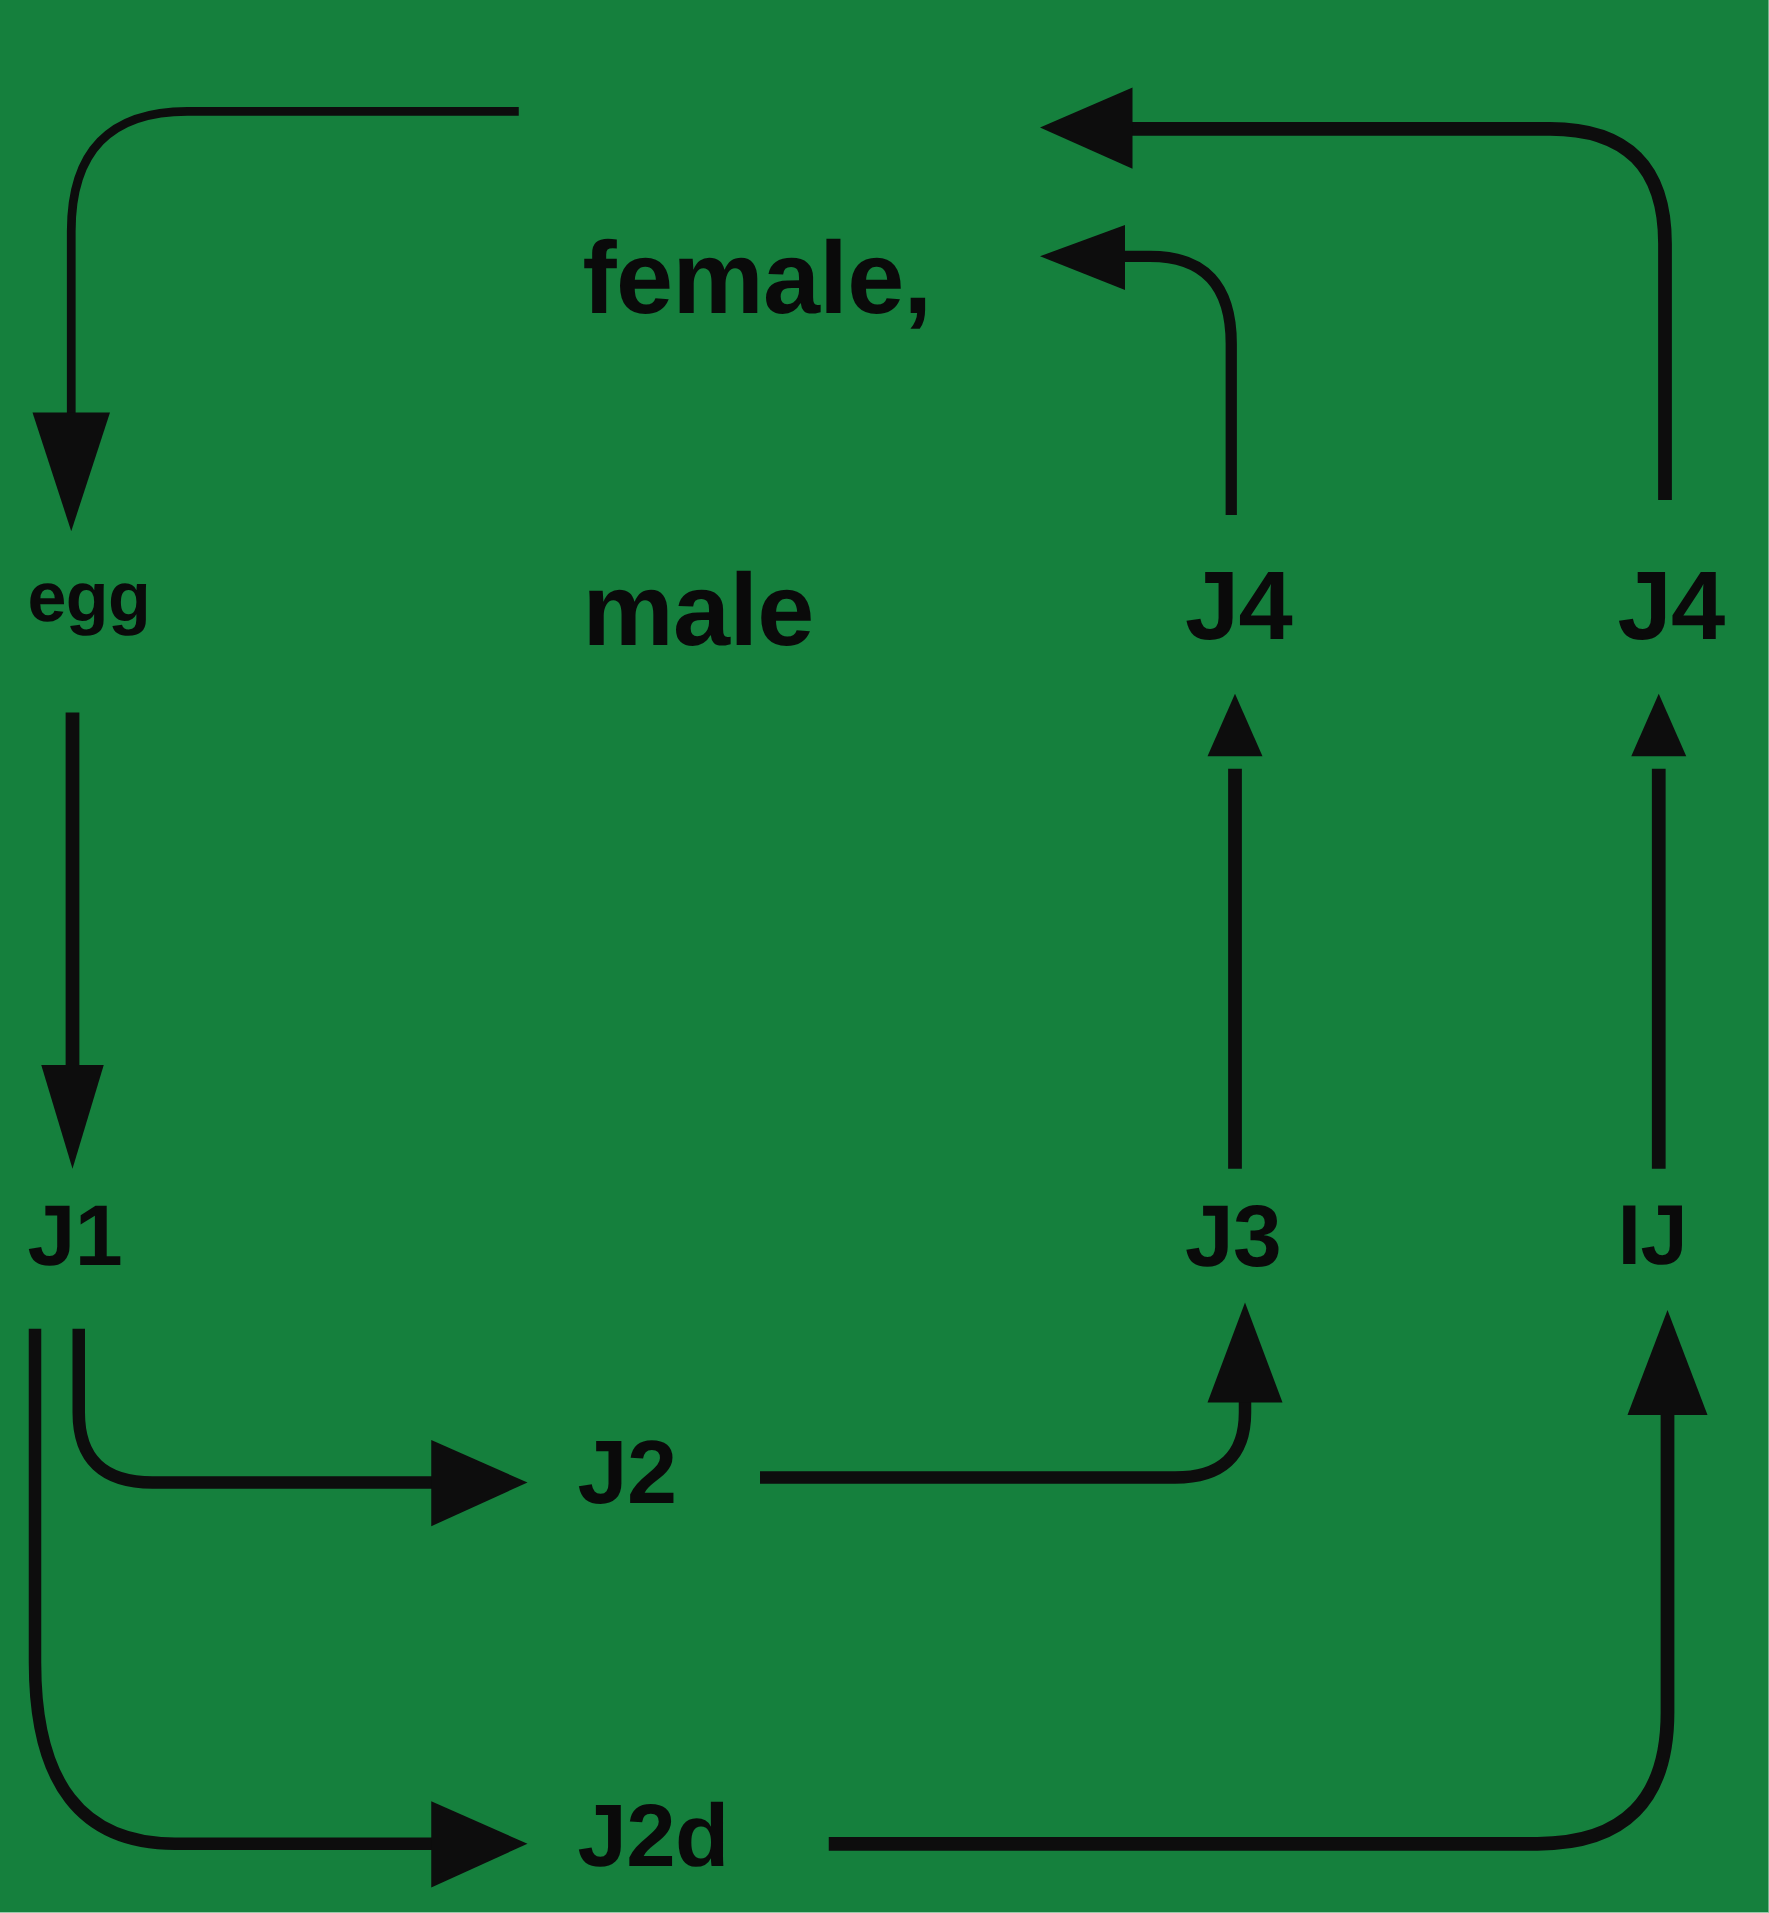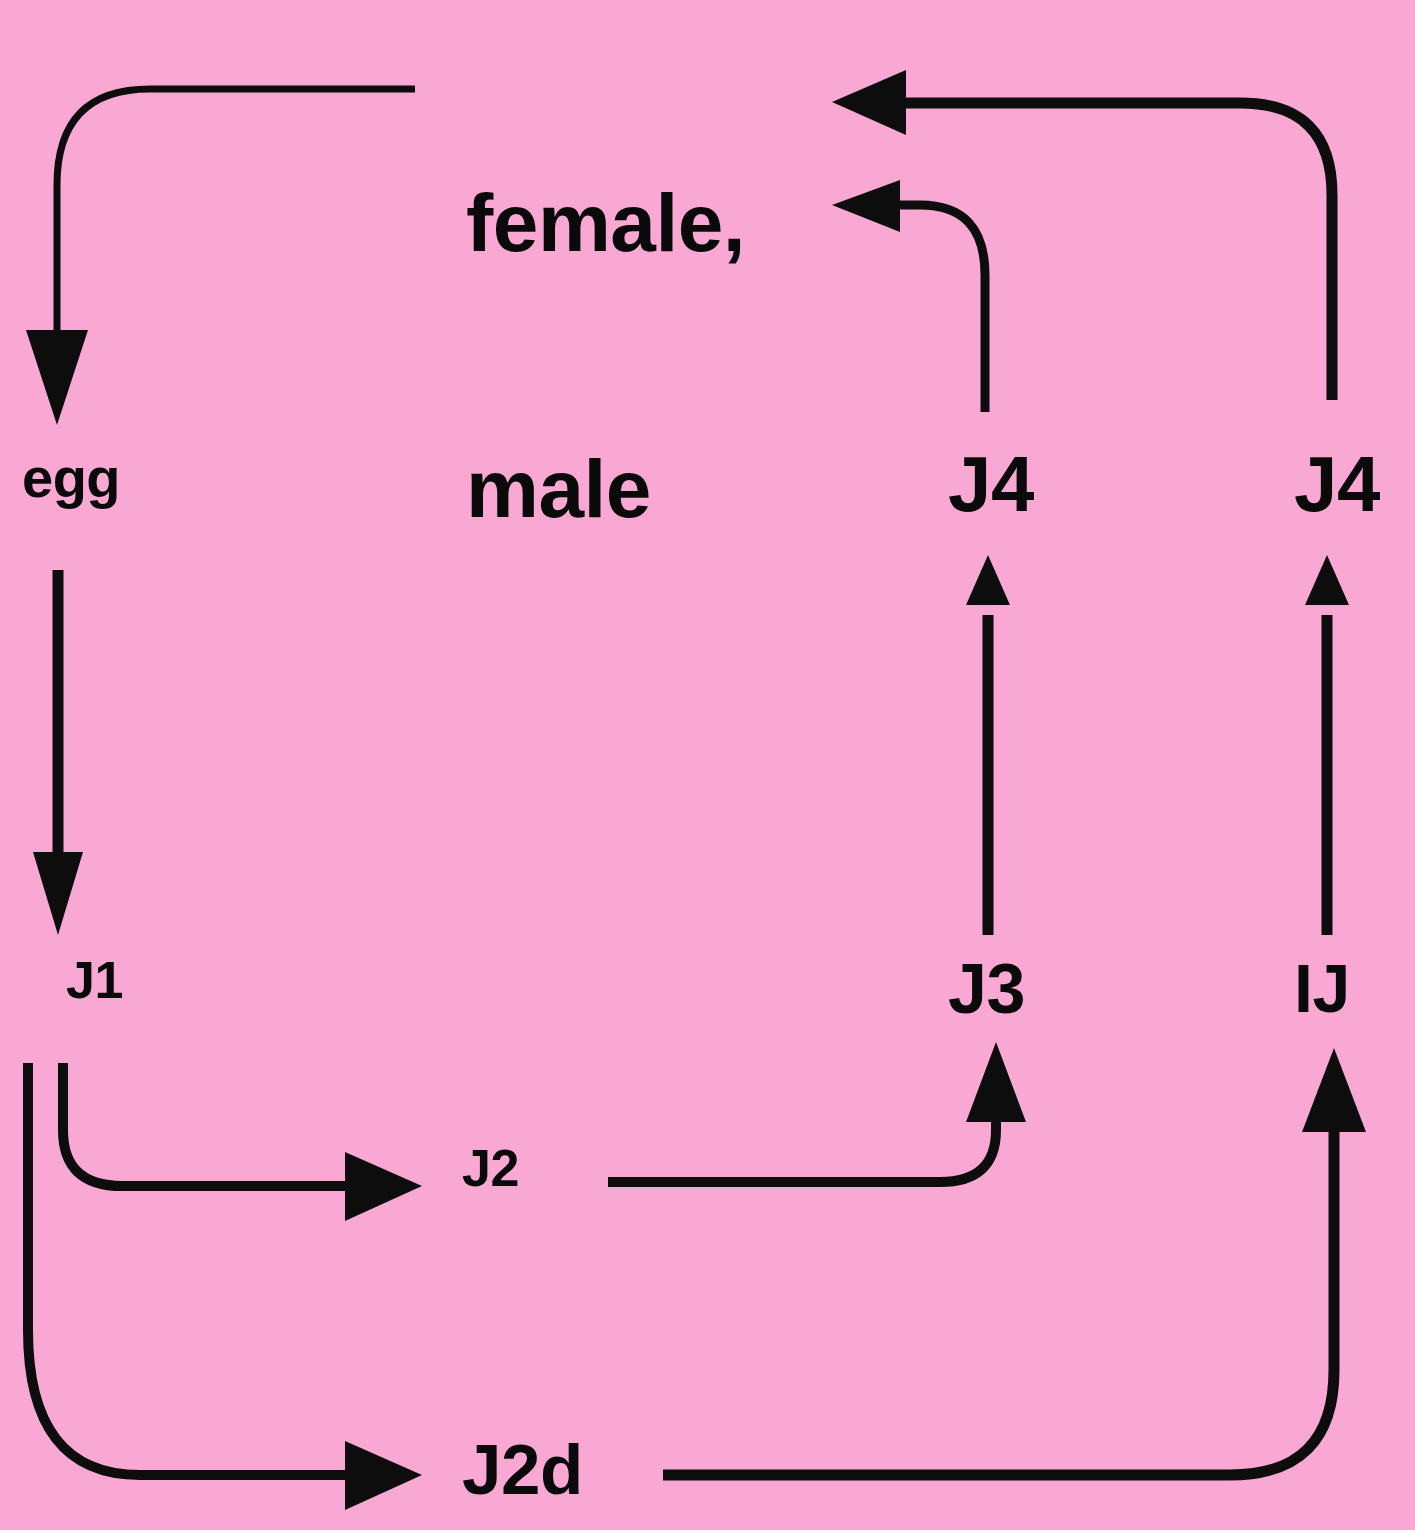--- a/index.html
+++ b/index.html
@@ -5,21 +5,21 @@
 <style>
   html, body {
     margin: 0;
     padding: 0;
     background: #ffffff;
   }
   #diagram-root {
     position: relative;
     width: 1415px;
     height: 1530px;
-    background: #f9a8d4;
+    background: #15803d;
     font-family: "Liberation Sans", sans-serif;
     overflow: hidden;
   }
   #flow-svg {
     position: absolute;
     left: 0;
     top: 0;
     width: 1415px;
     height: 1530px;
   }
@@ -41,27 +41,26 @@
     display: block;
   }
   .node-egg {
     left: 22px;
     top: 448px;
     font-size: 56px;
   }
   .node-j1 {
     left: 22px;
     top: 952px;
-    font-size: 52px;
-    margin-left: 44px;
+    font-size: 69px;
   }
   .node-j2 {
     left: 462px;
     top: 1140px;
-    font-size: 52px;
+    font-size: 72px;
     text-align: center;
   }
   .node-j2d {
     left: 462px;
     top: 1432px;
     font-size: 71px;
   }
   .node-j3 {
     left: 948px;
     top: 952px;

